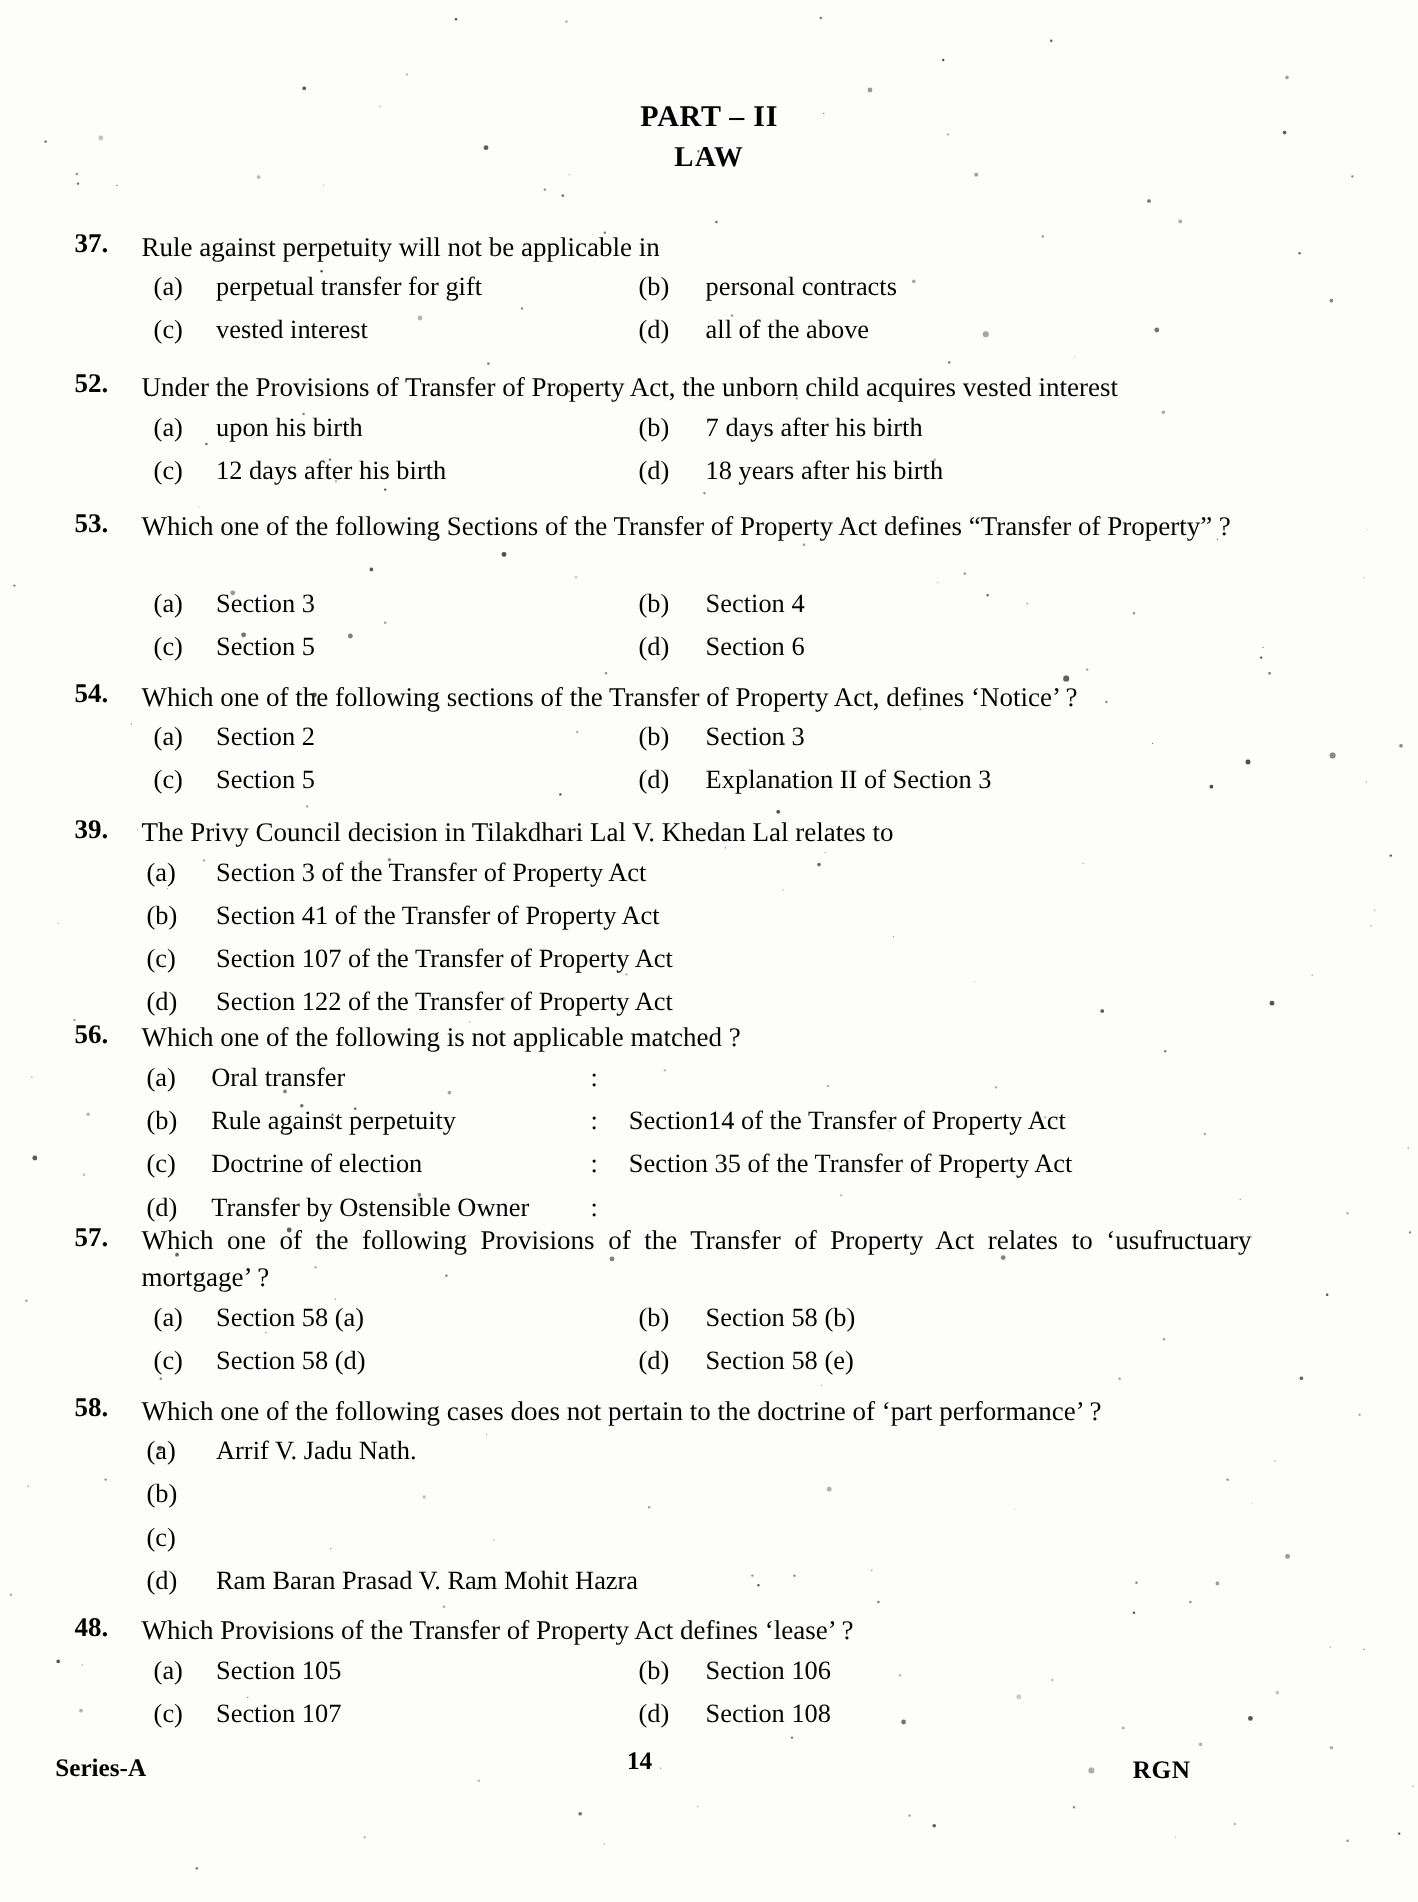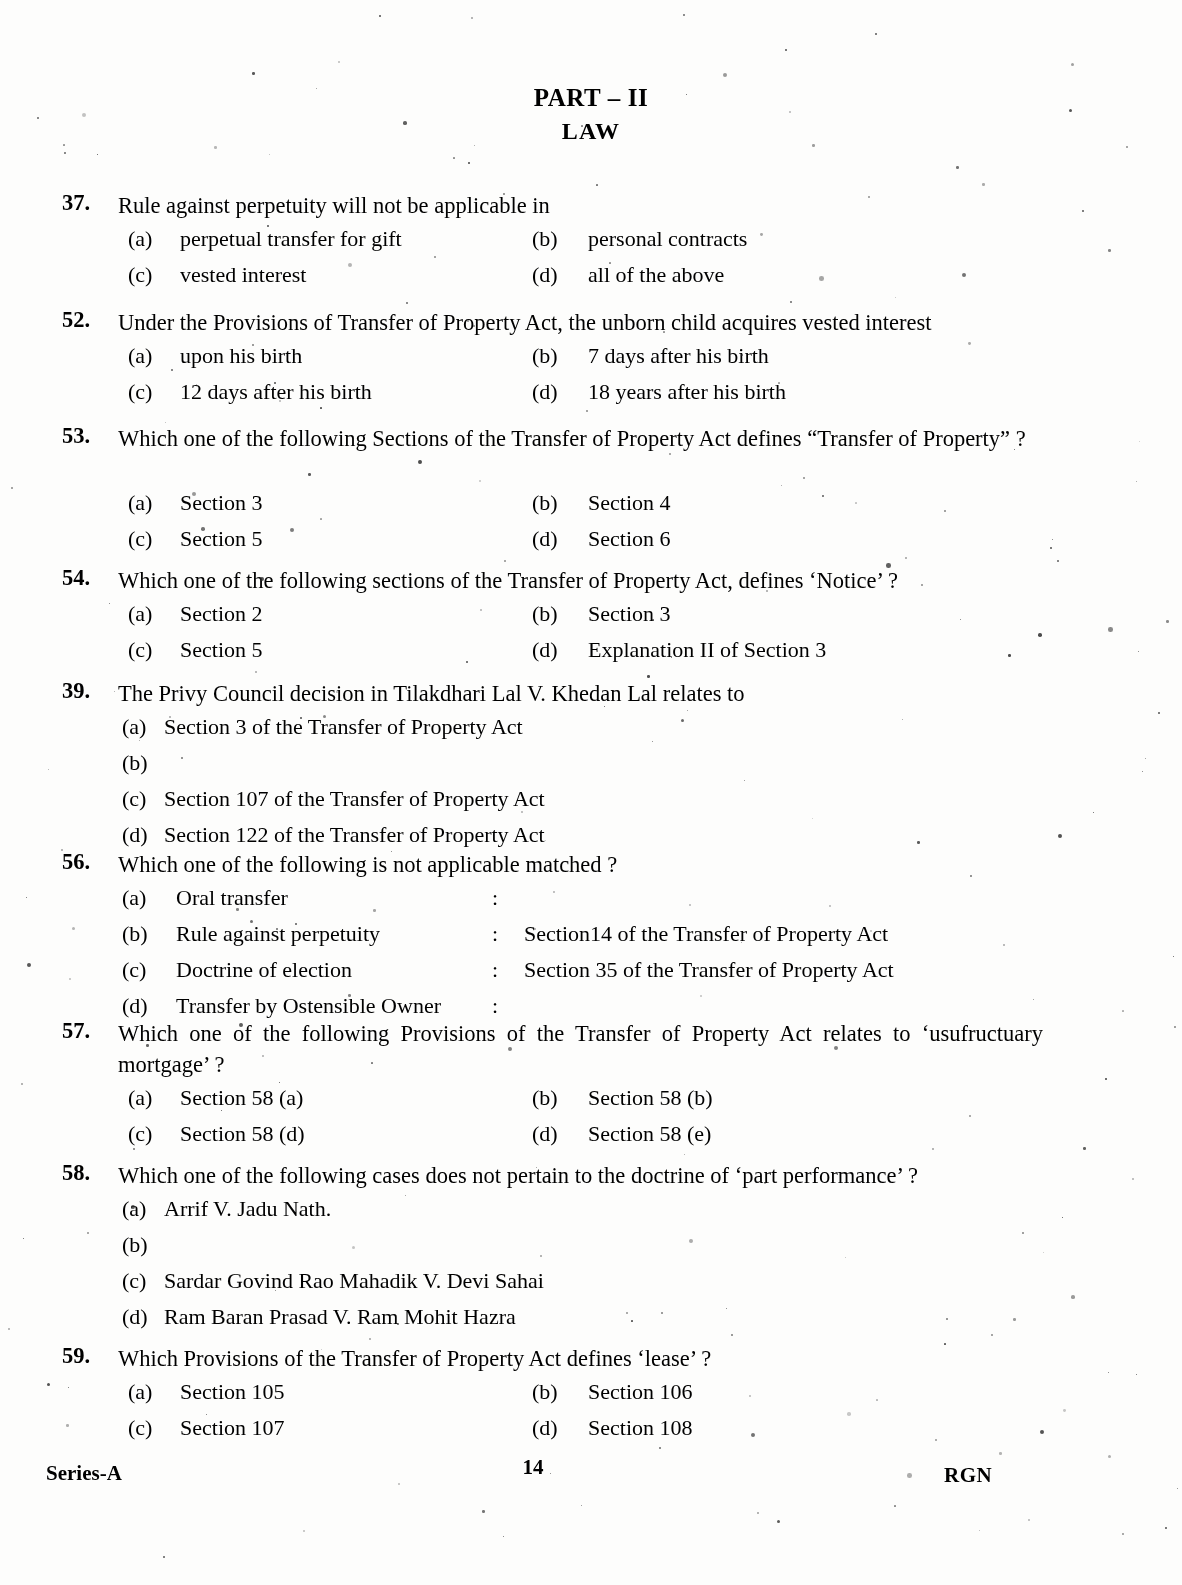--- a/index.html
+++ b/index.html
@@ -102,21 +102,21 @@
   }
 
   
   .col-l .olab { left: 128px; }
   .col-l .otxt { left: 180px; }
   .col-r .olab { left: 532px; }
   .col-r .otxt { left: 588px; }
 
   
   .col-f .olab { left: 122px; }
-  .col-f .otxt { left: 164px; }
+  .col-f .otxt { left: 180px; }
 
   
   .col-m .olab  { left: 122px; }
   .col-m .otxt  { left: 176px; }
   .col-m .ocolon{ position: absolute; left: 492px; font-size: 22px; }
   .col-m .orite { position: absolute; left: 524px; font-size: 22px; white-space: nowrap; }
 
   
   .ft {
     position: absolute;
@@ -462,20 +462,21 @@
         <div class="q" style="top: 678px;">
           <div class="qnum">39.</div>
           <div class="qtext">The Privy Council decision in Tilakdhari Lal V. Khedan Lal relates to</div>
           <div class="opts" style="top: 0px;">
             <div class="orow col-f" style="top: 36px;">
               <span class="olab">(a)</span>
               <span class="otxt">Section 3 of the Transfer of Property Act</span>
             </div>
             <div class="orow col-f" style="top: 72px;">
               <span class="olab">(b)</span>
+              <span class="otxt">Section 41 of the Transfer of Property Act</span>
             </div>
             <div class="orow col-f" style="top: 108px;">
               <span class="olab">(c)</span>
               <span class="otxt">Section 107 of the Transfer of Property Act</span>
             </div>
             <div class="orow col-f" style="top: 144px;">
               <span class="olab">(d)</span>
               <span class="otxt">Section 122 of the Transfer of Property Act</span>
             </div>
           </div>
@@ -536,30 +537,29 @@
           <div class="opts" style="top: 0px;">
             <div class="orow col-f" style="top: 36px;">
               <span class="olab">(a)</span>
               <span class="otxt">Arrif V. Jadu Nath.</span>
             </div>
             <div class="orow col-f" style="top: 72px;">
               <span class="olab">(b)</span>
             </div>
             <div class="orow col-f" style="top: 108px;">
               <span class="olab">(c)</span>
-              <span class="otxt">Sardar Govind Rao Mahadik V. Devi Sahai</span>
             </div>
             <div class="orow col-f" style="top: 144px;">
               <span class="olab">(d)</span>
               <span class="otxt">Ram Baran Prasad V. Ram Mohit Hazra</span>
             </div>
           </div>
         </div>
         <div class="q" style="top: 1343px;">
-          <div class="qnum">59.</div>
+          <div class="qnum">48.</div>
           <div class="qtext">Which Provisions of the Transfer of Property Act defines ‘lease’ ?</div>
           <div class="opts" style="top: 0px;">
             <div class="orow col-l" style="top: 36px;">
               <span class="olab">(a)</span>
               <span class="otxt">Section 105</span>
             </div>
             <div class="orow col-r" style="top: 36px;">
               <span class="olab">(b)</span>
               <span class="otxt">Section 106</span>
             </div>

